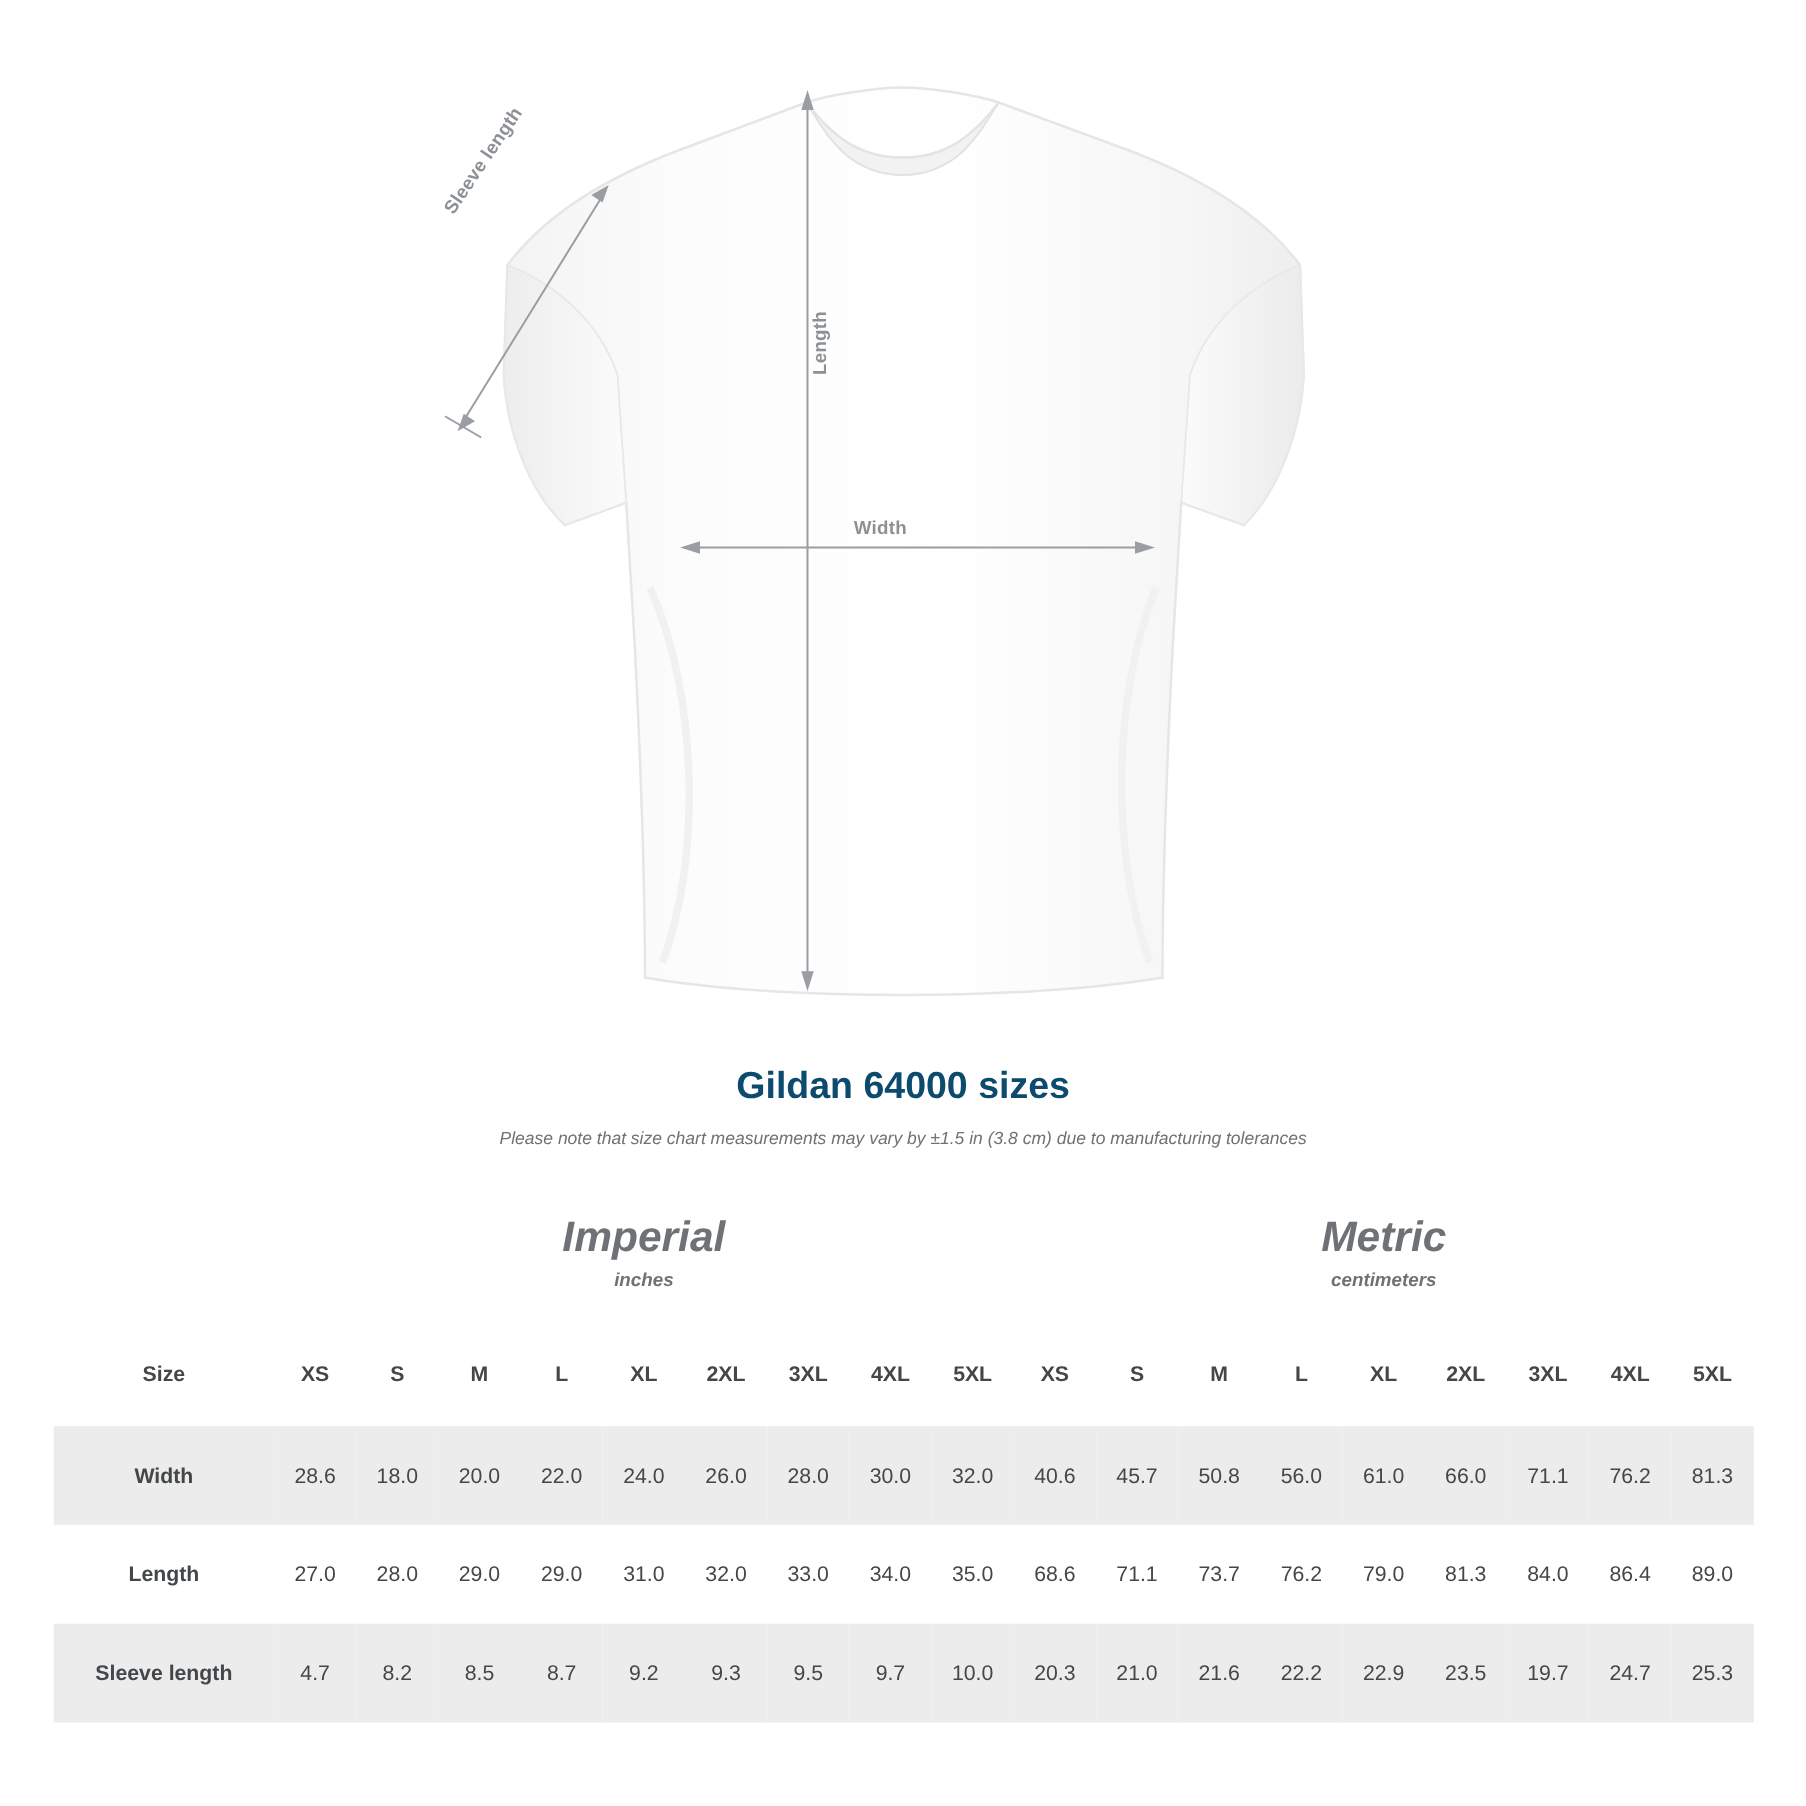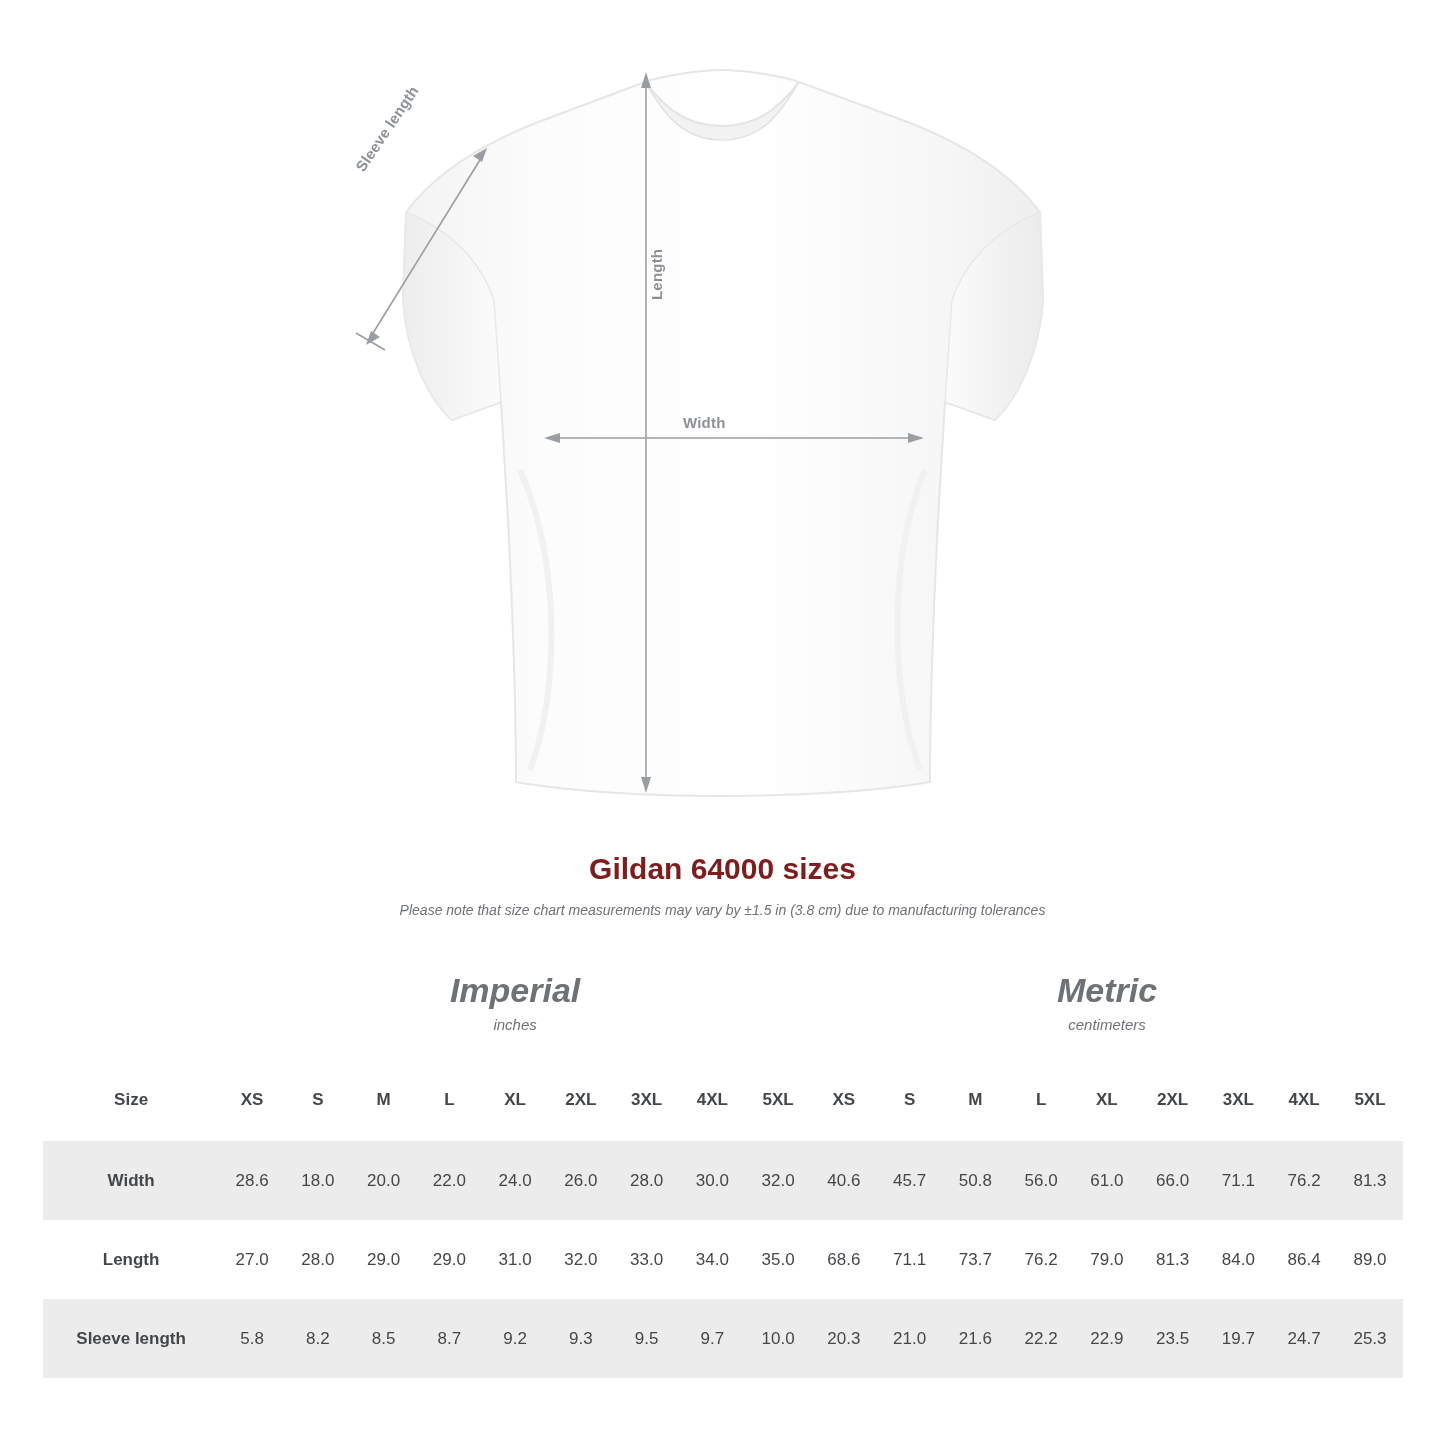--- a/index.html
+++ b/index.html
@@ -57,21 +57,21 @@
     left: 683px;
     top: 414px;
     white-space: nowrap;
   }
 
   
   .title {
     text-align: center;
     font-size: 30px;
     font-weight: bold;
-    color: #7f1d1d;
+    color: #0c4a6e;
     margin: 0;
     padding-top: 22px;
   }
   .subtitle {
     text-align: center;
     font-size: 14px;
     font-style: italic;
     color: #6e7276;
     margin: 0;
     padding-top: 16px;
@@ -107,21 +107,21 @@
   .sys-name {
     font-size: 34px;
     font-style: italic;
     font-weight: bold;
     color: #6e7276;
     line-height: 1.15;
   }
   .sys-unit {
     font-size: 15px;
     font-style: italic;
-    font-weight: normal;
+    font-weight: bold;
     color: #6e7276;
     padding-top: 6px;
   }
   .hdrrow td {
     height: 83px;
     font-size: 17px;
     font-weight: bold;
     color: #44474a;
     vertical-align: middle;
     background: #ffffff;
@@ -306,21 +306,21 @@
           <td class="colgap">76.2</td>
           <td class="colgap">79.0</td>
           <td class="colgap">81.3</td>
           <td class="colgap">84.0</td>
           <td class="colgap">86.4</td>
           <td>89.0</td>
         </tr>
 
         <tr class="datarow shade">
           <td class="rowlabel">Sleeve length</td>
-          <td class="colgap">5.8</td>
+          <td class="colgap">4.7</td>
           <td class="colgap">8.2</td>
           <td class="colgap">8.5</td>
           <td class="colgap">8.7</td>
           <td class="colgap">9.2</td>
           <td class="colgap">9.3</td>
           <td class="colgap">9.5</td>
           <td class="colgap">9.7</td>
           <td class="colgap">10.0</td>
           <td class="colgap">20.3</td>
           <td class="colgap">21.0</td>

